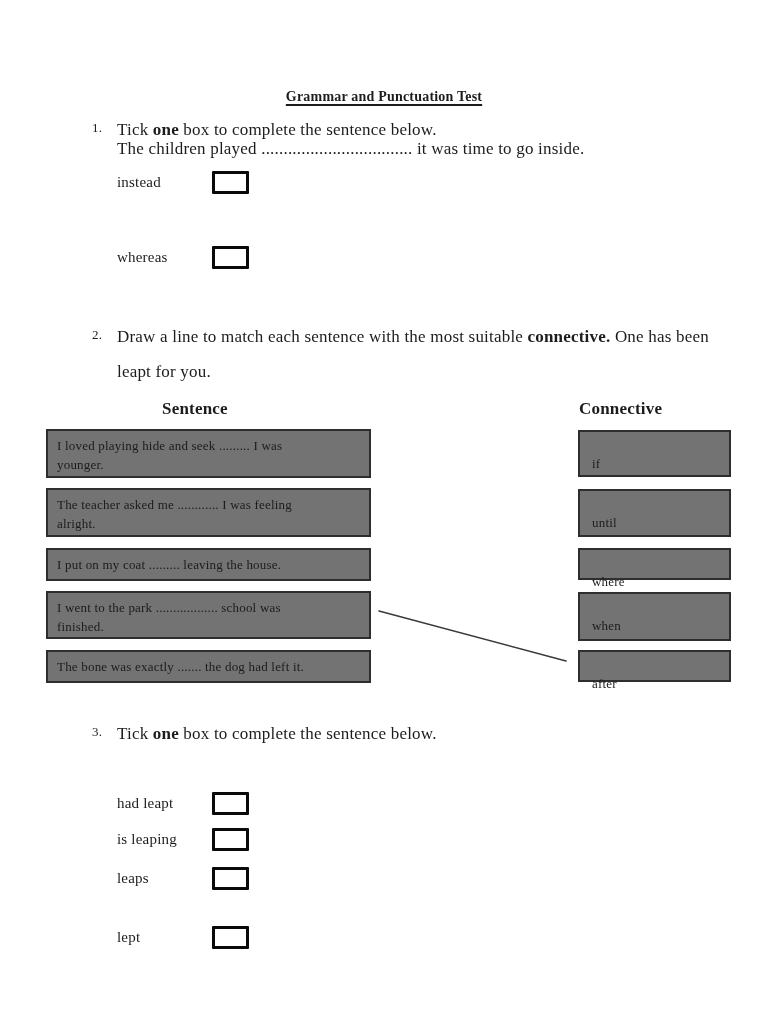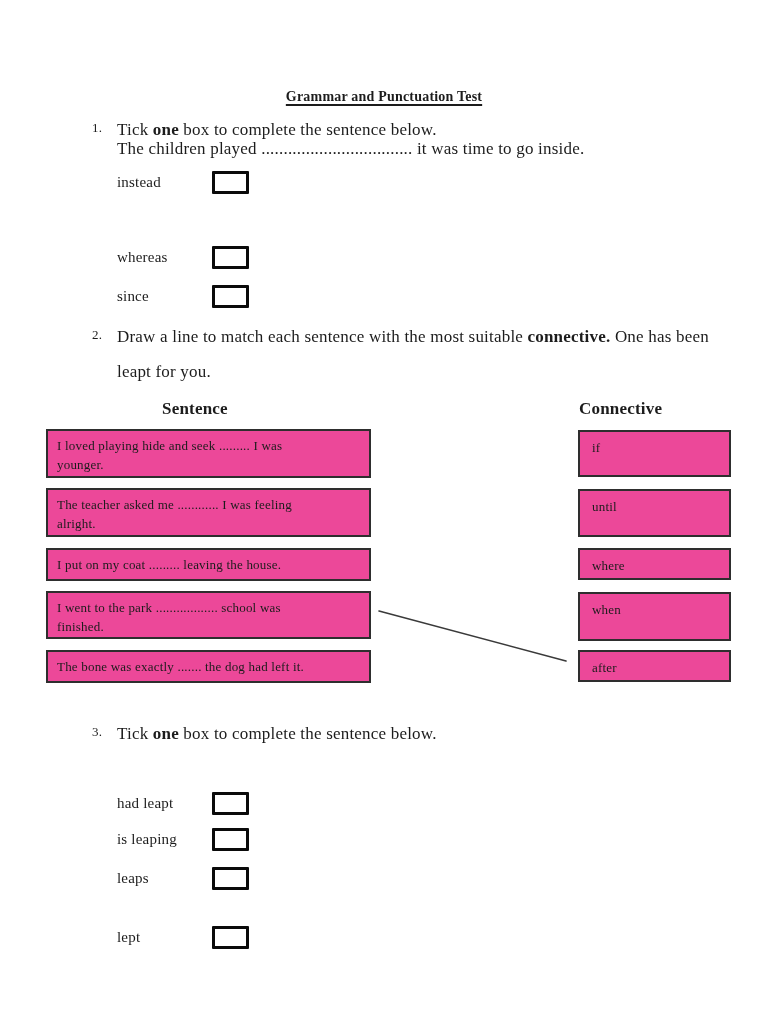--- a/index.html
+++ b/index.html
@@ -19,25 +19,25 @@
   .qtext { position:absolute; left:117px; font-size:17px; white-space:nowrap; }
   .qtext b { font-weight:bold; }
   .colhead { position:absolute; font-size:17px; font-weight:bold; }
   .opt-row { position:absolute; left:117px; width:250px; height:23px; display:flex; align-items:center; }
   .opt-label { width:95px; font-size:15px; }
   .checkbox {
     width:37px; height:23px; box-sizing:border-box; border:3px solid #0a0a0a;
     background:#fff; border-radius:1px;
   }
   .mbox {
-    position:absolute; box-sizing:border-box; border:2px solid #2e2e2e; background:#ec4899;
+    position:absolute; box-sizing:border-box; border:2px solid #2e2e2e; background:#737373;
     font-size:13px; line-height:19px;
   }
   .sbox { left:46px; width:325px; padding:5px 8px 0 9px; }
-  .cbox { left:578px; width:153px; padding:6px 8px 0 12px; }
+  .cbox { left:578px; width:153px; padding:22px 8px 0 12px; }
   .box-text { white-space:pre-line; }
   .overlay { position:absolute; left:0; top:0; width:768px; height:1024px; pointer-events:none; }
 </style>
 </head>
 <body>
 
 <div class="page">
 
   <div class="title">
     <span>Grammar and Punctuation Test</span>
@@ -46,24 +46,20 @@
   <div class="qnum" style="top:120px">1.</div>
   <div class="qtext" style="top:120px"><span>Tick </span><b>one</b><span> box to complete the sentence below.</span></div>
   <div class="qtext" style="top:139px">The children played .................................. it was time to go inside.</div>
 
   <div class="opt-row" style="top:171px">
     <span class="opt-label">instead</span>
     <div class="checkbox"></div>
   </div>
   <div class="opt-row" style="top:246px">
     <span class="opt-label">whereas</span>
-    <div class="checkbox"></div>
-  </div>
-  <div class="opt-row" style="top:285px">
-    <span class="opt-label">since</span>
     <div class="checkbox"></div>
   </div>
 
   <div class="qnum" style="top:327px">2.</div>
   <div class="qtext" style="top:327px"><span>Draw a line to match each sentence with the most suitable </span><b>connective.</b><span> One has been</span></div>
   <div class="qtext" style="top:362px">leapt for you.</div>
 
   <div class="colhead" style="left:162px; top:399px">Sentence</div>
   <div class="colhead" style="left:579px; top:399px">Connective</div>
 

